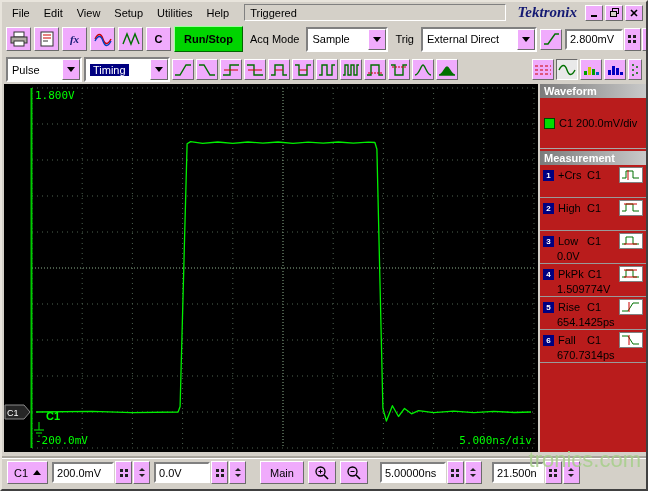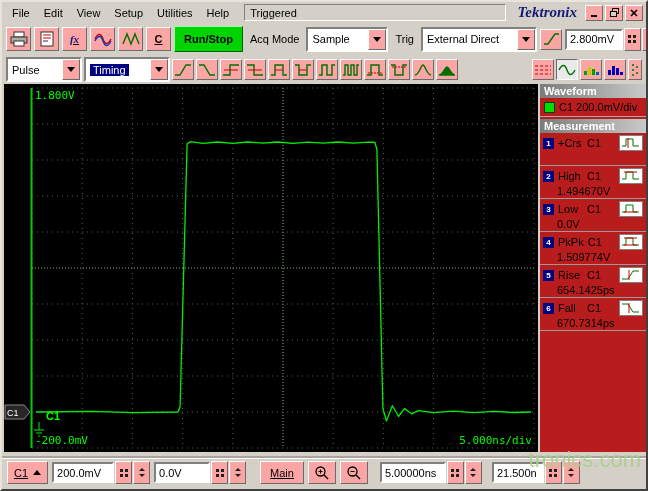--- a/index.html
+++ b/index.html
@@ -1,19 +1,19 @@
 <!DOCTYPE html>
 <html><head>
 <meta charset="utf-8">
 <style>
   html,body{margin:0;padding:0;background:#fff;}
   .win{position:relative;width:648px;height:491px;box-sizing:border-box;background:#d4d0c8;
        border:2px solid;border-color:#e8e4dc #404040 #404040 #e8e4dc;overflow:hidden;
        font-family:"Liberation Sans",sans-serif;font-size:11px;color:#000;}
-  .raised{background:#fca5a5;border:1px solid;border-color:#ffffff #6b6b6b #6b6b6b #ffffff;text-decoration:underline;}
+  .raised{background:#f0abfc;border:1px solid;border-color:#ffffff #6b6b6b #6b6b6b #ffffff;}
   .pressed{background:#e9e9e9;border:1px solid;border-color:#6b6b6b #ffffff #ffffff #6b6b6b;}
   .wfield{background:#ffffff;border:2px solid;border-color:#808080 #ffffff #ffffff #808080;
           display:flex;align-items:center;padding:0 3px;box-sizing:border-box;height:21px;}
   
   .menubar{position:absolute;left:0;top:0;right:0;height:21px;display:flex;align-items:center;padding:0 3px;}
   .menu{padding:3px 7px;cursor:default;}
   .trigfield{flex:1;margin:8px 8px;height:15px;display:flex;align-items:center;padding:0 5px;
              border:1px solid;border-color:#808080 #ffffff #ffffff #808080;}
   .brand{font-family:"Liberation Serif",serif;font-style:italic;font-weight:bold;font-size:15px;
          color:#141a73;margin:0 8px 0 4px;}
@@ -40,21 +40,21 @@
   
   .scope{position:absolute;left:2px;top:82px;width:534px;height:368px;background:#000;}
   .stext{fill:#00ff00;font-size:11px;font-family:"DejaVu Sans Mono",monospace;}
   .gmin{stroke:#4e6250;stroke-width:1;stroke-dasharray:1,4;}
   .gmaj{stroke:#8fb18f;stroke-width:1;stroke-dasharray:1,2;}
   .trace{fill:none;stroke:#00f000;stroke-width:1.3;stroke-linejoin:round;}
   
   .side{position:absolute;left:538px;top:82px;width:106px;height:368px;background:#b91c1c;}
   .phead{height:14px;background:linear-gradient(to right,#7b7b7b,#c9c9c9);color:#fff;font-weight:bold;
          display:flex;align-items:center;padding:0 4px;}
-  .witem{height:18px;display:flex;align-items:center;gap:4px;padding:0 4px;border-bottom:1px solid #a8a8a8;}
+  .witem{height:18px;display:flex;align-items:center;gap:4px;padding:16px 4px;border-bottom:1px solid #a8a8a8;}
   .swatch{width:9px;height:9px;background:#00dd00;border:1px solid #004400;}
   .mrow{height:33px;border-bottom:1px solid #9a9a9a;box-sizing:border-box;padding-top:1px;}
   .mline1{display:flex;align-items:center;gap:4px;padding:1px 3px 0 3px;}
   .mbadge{width:11px;height:11px;background:#000080;color:#fff;font-size:8px;font-weight:bold;
           display:flex;align-items:center;justify-content:center;}
   .mname{min-width:25px;}
   .mthumb{margin-left:auto;width:22px;height:14px;background:#fff;border:1px solid #808080;
           display:flex;align-items:center;justify-content:center;}
   .mval{padding-left:17px;padding-top:1px;}
   
@@ -382,21 +382,20 @@
         <span class="mbadge">2</span>
         <span class="mname">High</span>
         <span>C1</span>
         <span class="mthumb">
             <svg width="20" height="12">
               <polyline points="1,9 5,9 5,2 12,2 12,9 18,9" fill="none" stroke="#007000" stroke-width="1"></polyline>
               <line x1="3" y1="2" x2="16" y2="2" stroke="#c00" stroke-width="1"></line>
             </svg>
           </span>
       </div>
-      <div class="mval">1.494670V</div>
     </div>
     <div class="mrow">
       <div class="mline1">
         <span class="mbadge">3</span>
         <span class="mname">Low</span>
         <span>C1</span>
         <span class="mthumb">
             <svg width="20" height="12">
               <polyline points="1,9 5,9 5,2 12,2 12,9 18,9" fill="none" stroke="#007000" stroke-width="1"></polyline>
               <line x1="3" y1="9" x2="16" y2="9" stroke="#c00" stroke-width="1"></line>

